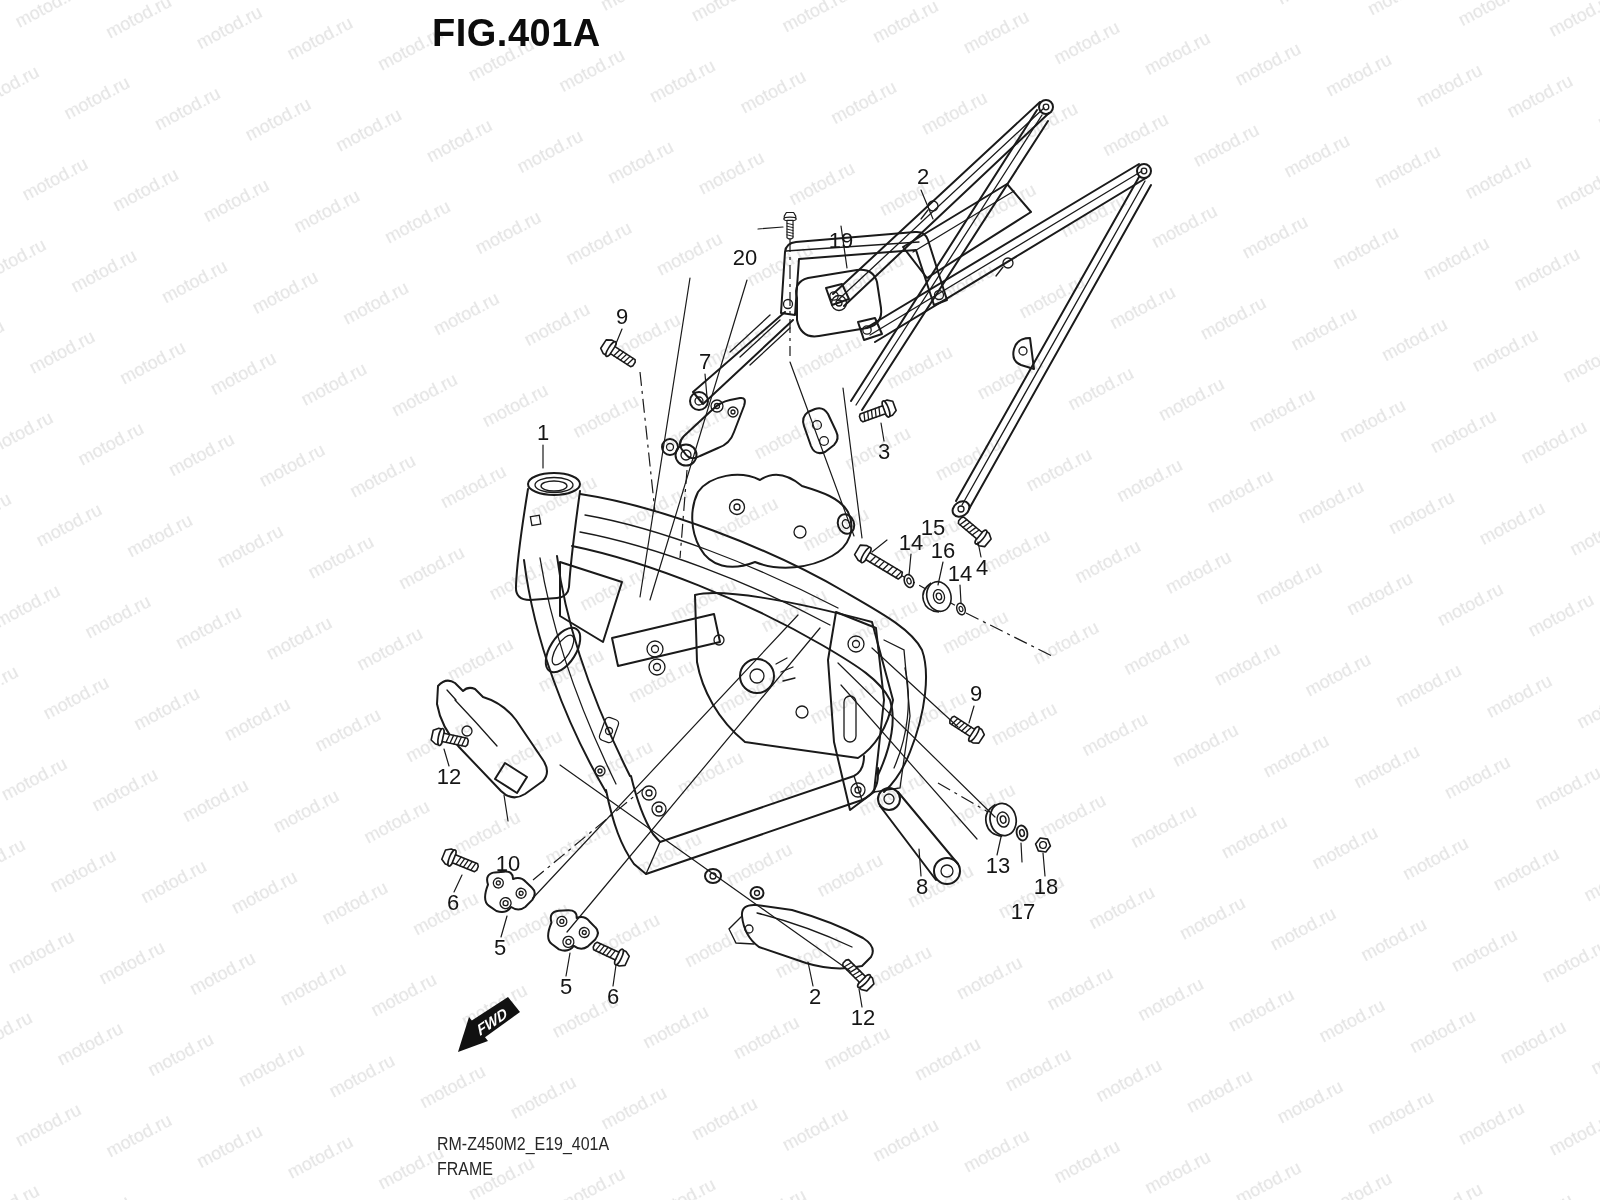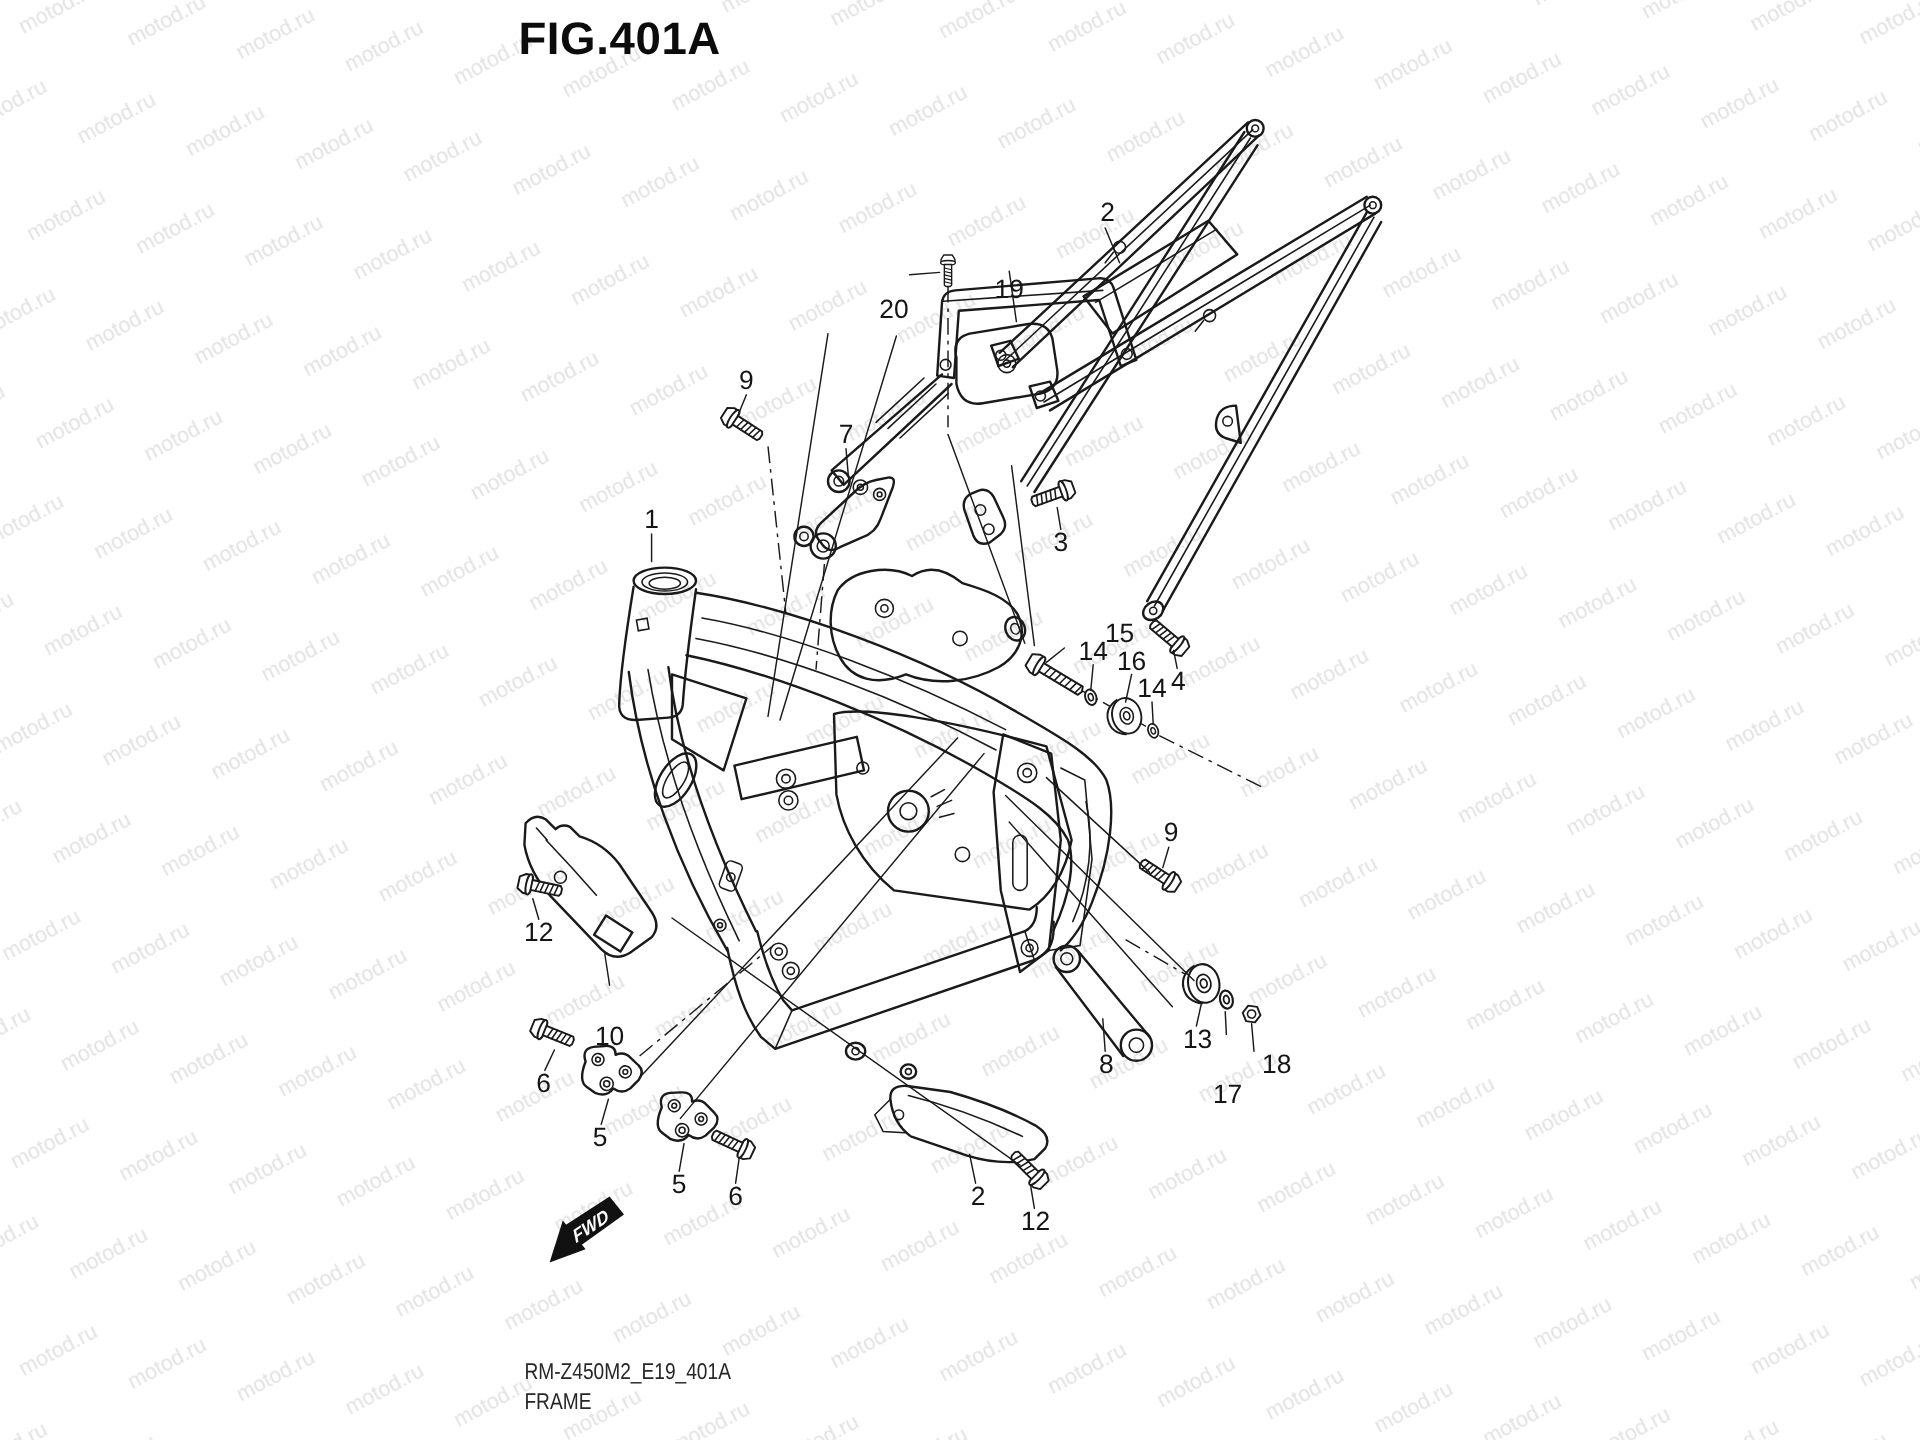--- a/index.html
+++ b/index.html
@@ -320,21 +320,21 @@
       <div class="callout" style="left: 508px; top: 835px; margin-top: 29px;">10</div>
       <div class="callout" style="left: 815px; top: 997px;">2</div>
       <div class="callout" style="left: 449px; top: 777px;">12</div>
       <div class="callout" style="left: 863px; top: 1018px;">12</div>
       <div class="callout" style="left: 998px; top: 866px;">13</div>
       <div class="callout" style="left: 911px; top: 543px;">14</div>
       <div class="callout" style="left: 960px; top: 574px;">14</div>
       <div class="callout" style="left: 889px; top: 528px; margin-left: 44px;">15</div>
       <div class="callout" style="left: 943px; top: 551px;">16</div>
       <div class="callout" style="left: 1023px; top: 873px; margin-top: 39px;">17</div>
-      <div class="callout" style="left: 1046px; top: 887px; margin-left: 18px;">18</div>
+      <div class="callout" style="left: 1046px; top: 887px;">18</div>
       <div class="callout" style="left: 841px; top: 214px; margin-top: 27px;">19</div>
       <div class="callout" style="left: 745px; top: 214px; margin-top: 44px;">20</div>
     </div>
 
   <div id="title">FIG.401A</div>
 
   <div id="footer">
     <div class="f-line">RM-Z450M2_E19_401A</div>
     <div class="f-line">FRAME</div>
   </div>

